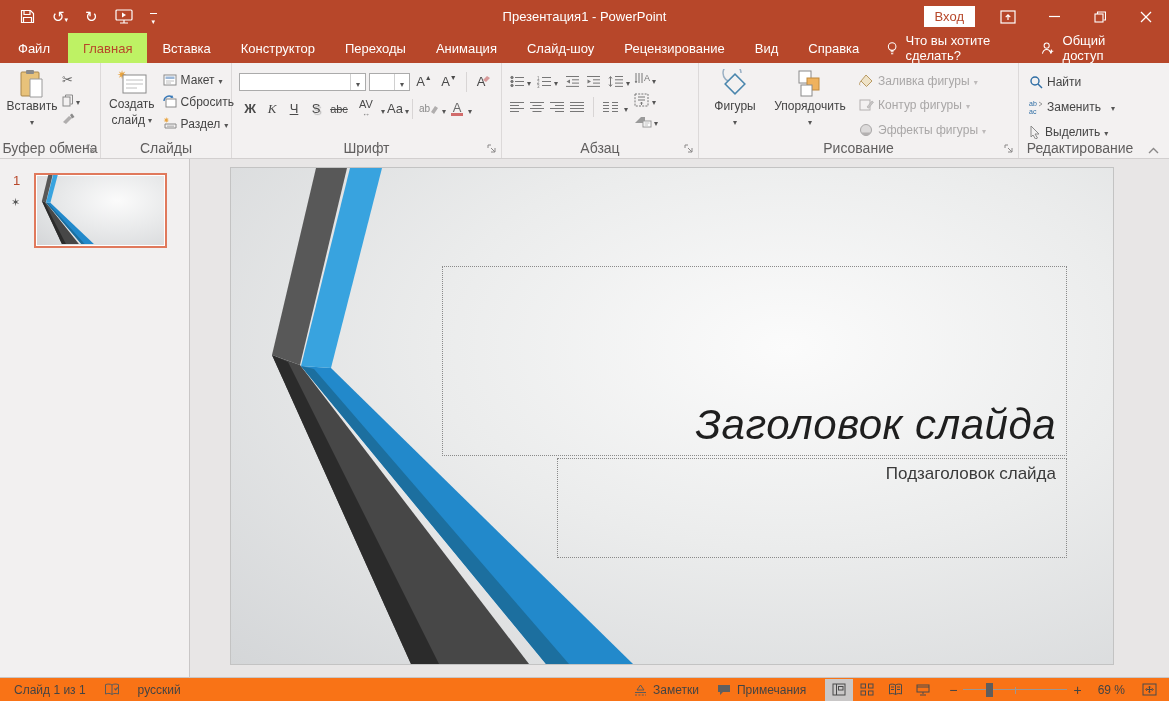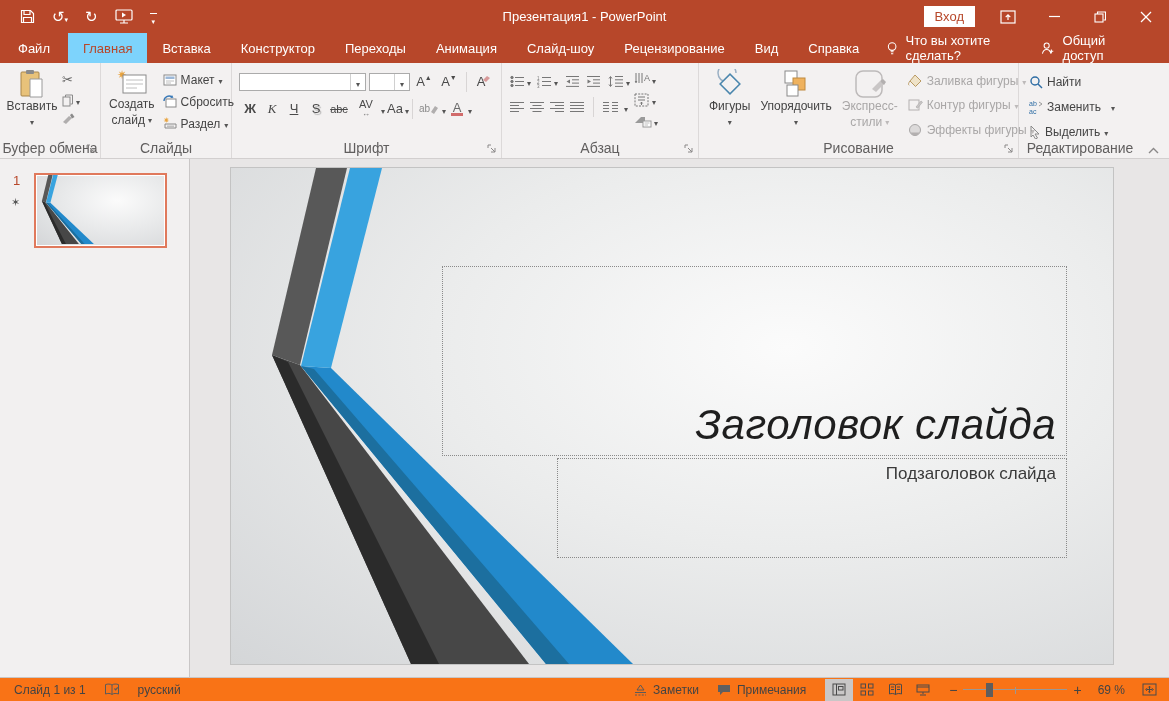--- a/index.html
+++ b/index.html
@@ -19,21 +19,21 @@
   .qmore{display:flex;flex-direction:column;align-items:center;line-height:5px;padding-top:4px;}
   .qmore .bar{width:7px;border-top:1px solid #fff;margin-bottom:2px;}
   .win-title{position:absolute;left:50%;transform:translateX(-50%);font-size:13px;white-space:nowrap;}
   .signin{position:absolute;right:194px;top:6px;height:21px;background:#fff;color:#b7472a;font-size:13px;display:flex;align-items:center;padding:0 11px;cursor:default;}
   .winctl{position:absolute;right:0;top:0;height:33px;display:flex;}
   .winctl .wbtn{width:46px;height:33px;display:flex;align-items:center;justify-content:center;}
   
   .tabrow{position:absolute;top:33px;left:0;right:0;height:30px;background:#b7472a;display:flex;align-items:stretch;color:#fff;font-size:13px;}
   .tab{display:flex;align-items:center;padding:0 15px;white-space:nowrap;}
   .tab-file{padding:0 18px;}
-  .tab.active{background:#7dd3fc;color:#b7472a;}
+  .tab.active{background:#bef264;color:#b7472a;}
   .tellme{display:flex;align-items:center;gap:7px;margin-left:12px;}
   .share{margin-left:auto;display:flex;align-items:center;gap:7px;padding-right:24px;}
   
   .ribbon{position:absolute;top:63px;left:0;right:0;height:95px;background:#f3f1f1;border-bottom:1px solid #d2cfcf;display:flex;color:#444;}
   .group{position:relative;border-right:1px solid #dcd9d9;box-sizing:border-box;padding:6px 4px 18px;}
   .glabel{position:absolute;bottom:2px;left:0;right:0;text-align:center;font-size:14px;color:#605e5e;white-space:nowrap;}
   .launcher{position:absolute;bottom:4px;right:4px;width:10px;height:10px;}
   .bigbtn{display:flex;flex-direction:column;align-items:center;justify-content:flex-start;font-size:12px;color:#444;text-align:center;line-height:15px;}
   .smallbtn{display:flex;align-items:center;gap:4px;font-size:12px;color:#444;height:21px;white-space:nowrap;}
   .dis,.dis *{color:#a9a7a7 !important;}
@@ -463,32 +463,20 @@
     </div>
     <div class="bigbtn" style="width:78px;">
       <svg width="30" height="30" viewBox="0 0 30 30">
           <rect x="4" y="2" width="12" height="12" fill="#fff" stroke="#8a8a8a"></rect>
           <rect x="12" y="9" width="12" height="12" fill="#efb25e" stroke="#c08a3e"></rect>
           <rect x="6" y="16" width="11" height="11" fill="#fff" stroke="#8a8a8a"></rect>
         </svg>
       <span>Упорядочить</span>
       <span class="car"></span>
     </div>
-    <div class="bigbtn dis" style="width:64px;">
-      <svg width="36" height="30" viewBox="0 0 36 30" fill="none">
-          <rect x="4" y="2" width="26" height="26" rx="7" stroke="#bdbaba" stroke-width="1.5"></rect>
-          <path d="M20 20l8-8 4 3-8 8z" fill="#c9c6c6"></path>
-          <path d="M28 12l3-2 3 3-2 3z" fill="#b3b0b0"></path>
-        </svg>
-      <span>Экспресс-</span>
-      <span class="row" style="gap:3px;">
-          <span>стили</span>
-          <span class="car"></span>
-        </span>
-    </div>
     <div style="display:flex;flex-direction:column;gap:4px;padding-top:2px;">
       <span class="smallbtn dis">
         <svg width="15" height="14" viewBox="0 0 15 14" fill="none">
             <path d="M7 1L13 7l-5.5 5.5L2 7z" stroke="#b99a63" fill="#efe3c8"></path>
             <path d="M2 7c-1.5 2-2 3.5-.8 4.3" stroke="#b99a63"></path>
           </svg>
         <span>Заливка фигуры</span>
           <span class="car"></span>
       </span>
       <span class="smallbtn dis">

